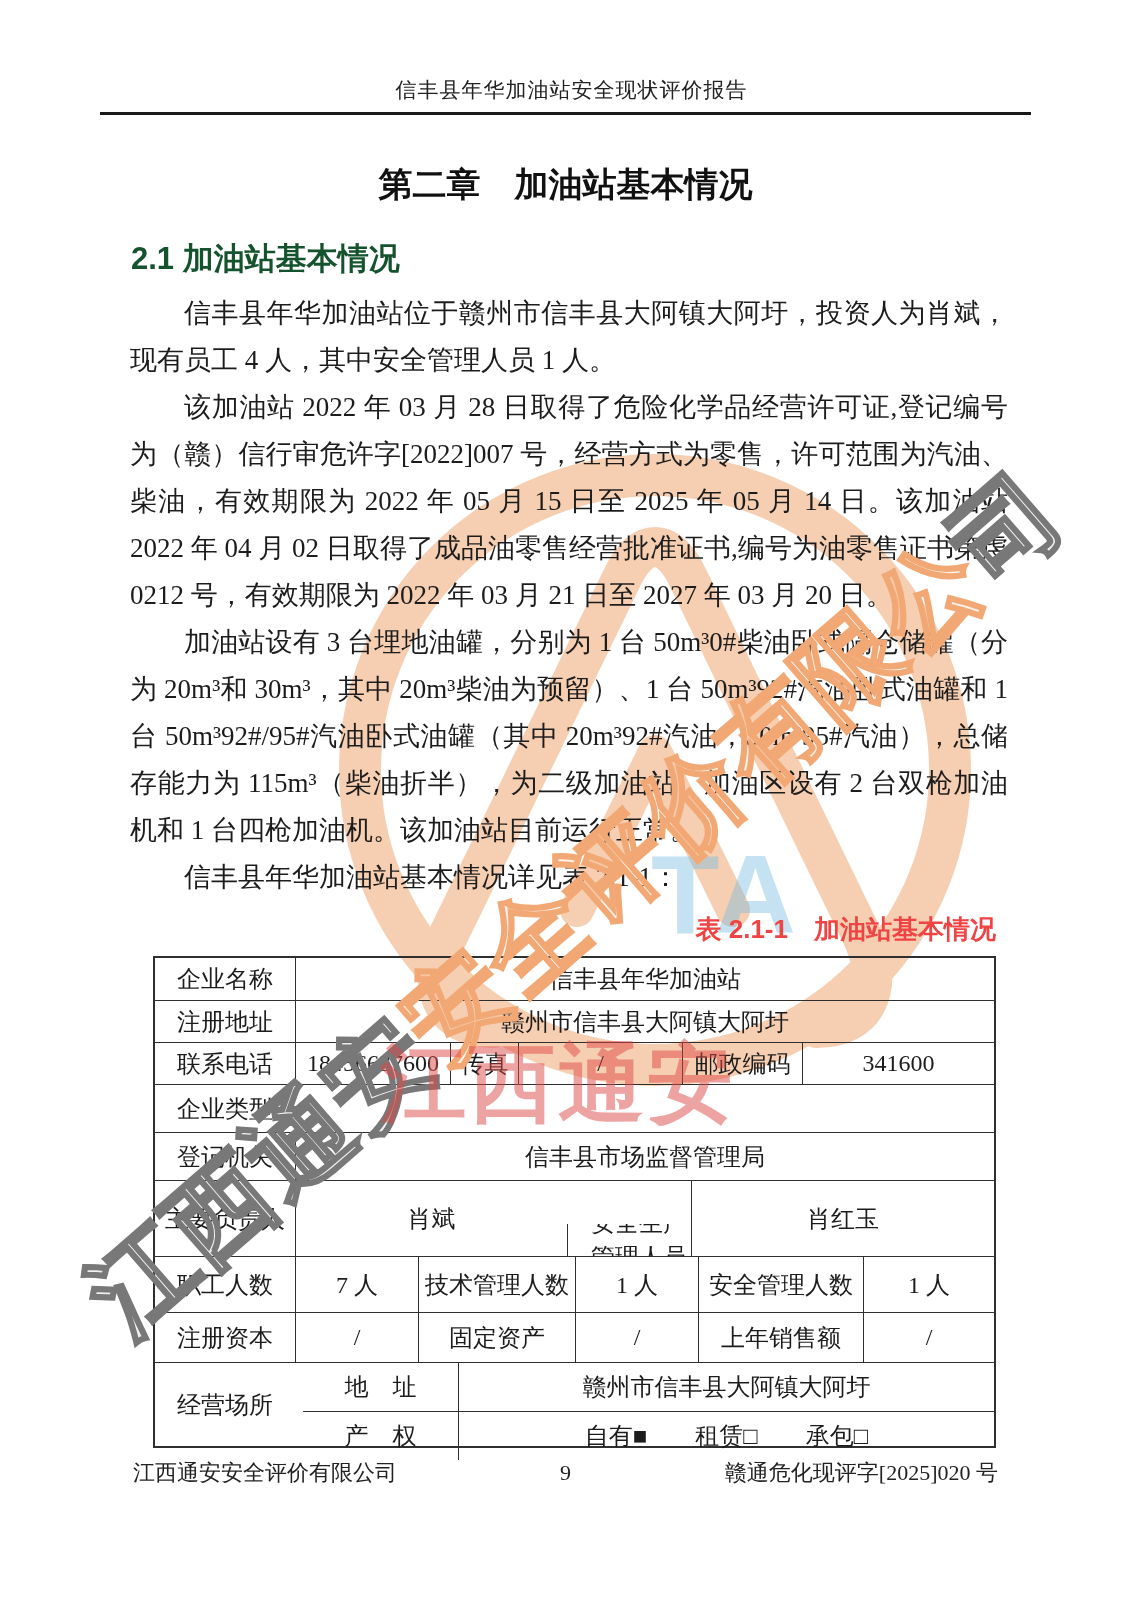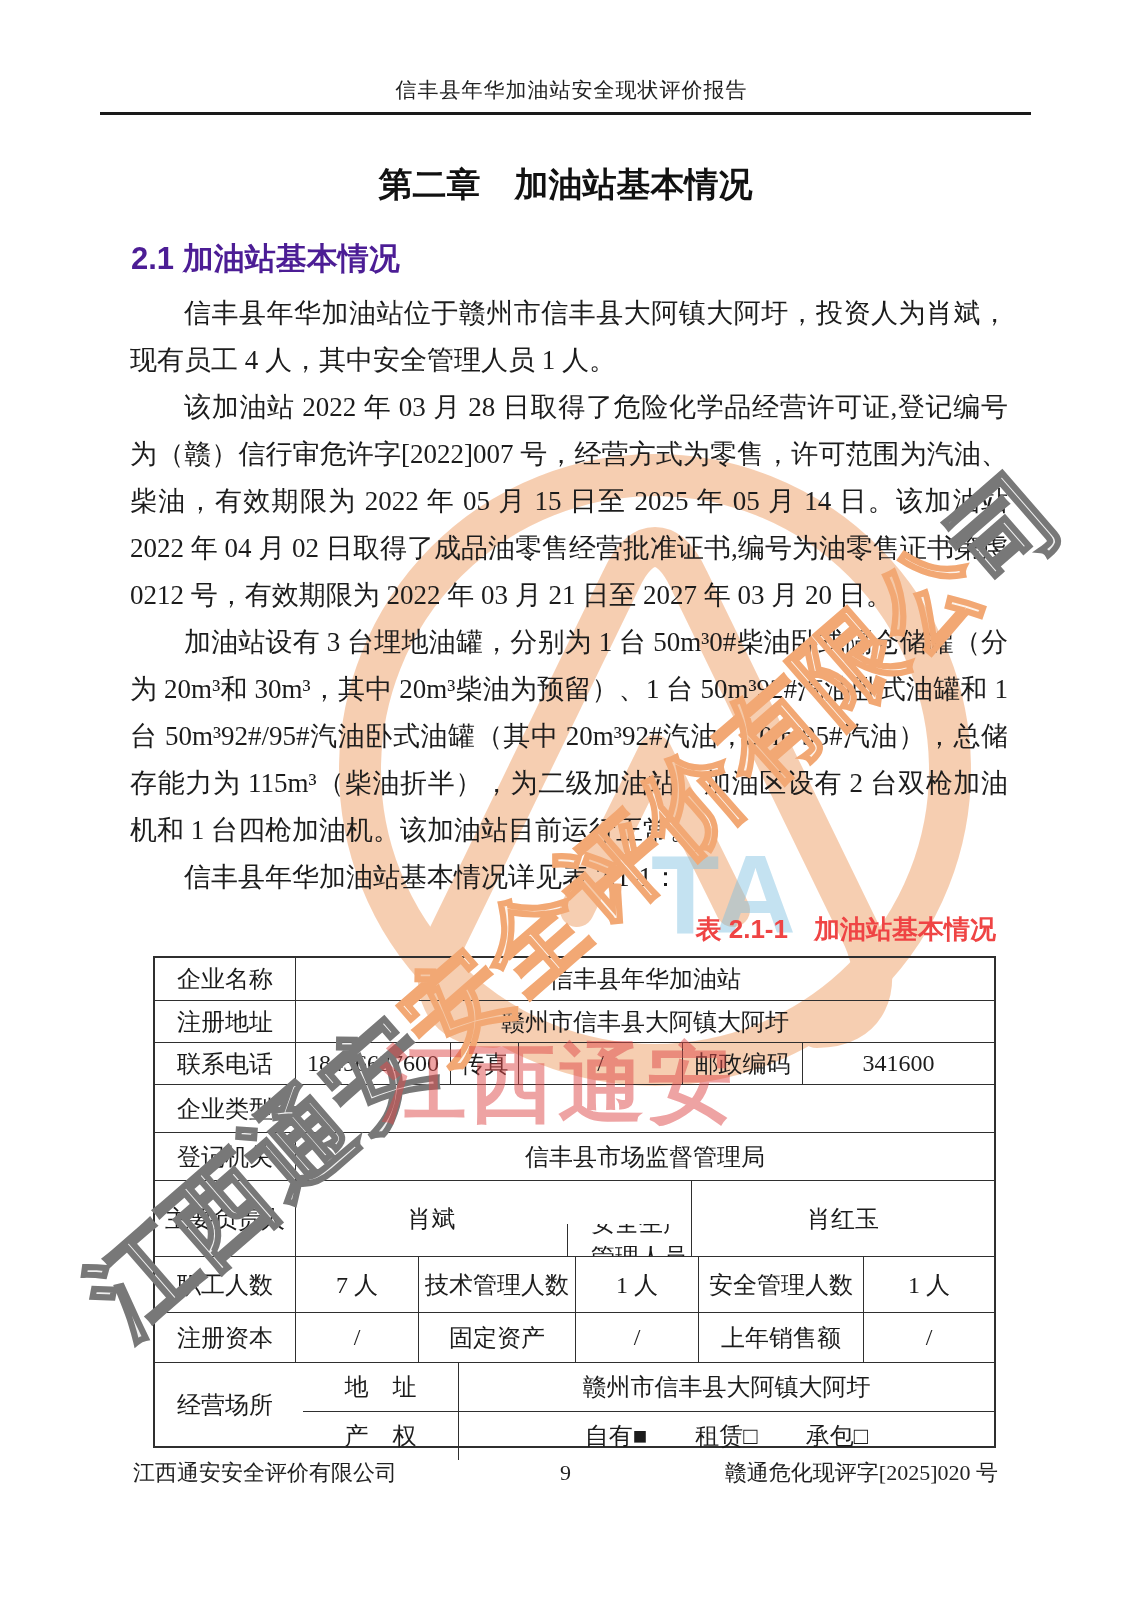--- a/index.html
+++ b/index.html
@@ -20,21 +20,21 @@
   }
   
   .chapter{
     position:absolute; top:162px; left:0; width:100%;
     text-align:center; font-size:34px; font-weight:bold;
     font-family:Liberation Mono, monospace; color:#111;
   }
   .section{
     position:absolute; top:238px; left:131px;
     font-size:31px; font-weight:bold;
-    font-family:"Liberation Sans","DejaVu Sans",sans-serif; color:#4c1d95;
+    font-family:"Liberation Sans","DejaVu Sans",sans-serif; color:#14532d;
   }
   
   .bodytext{
     position:absolute; top:290px; left:130px; width:878px;
     font-size:27px; line-height:47px; text-align:justify;
   }
   .para{margin:0; text-indent:2em;}
   
   .tbl-caption{
     position:absolute; top:912px; left:153px; width:843px;

